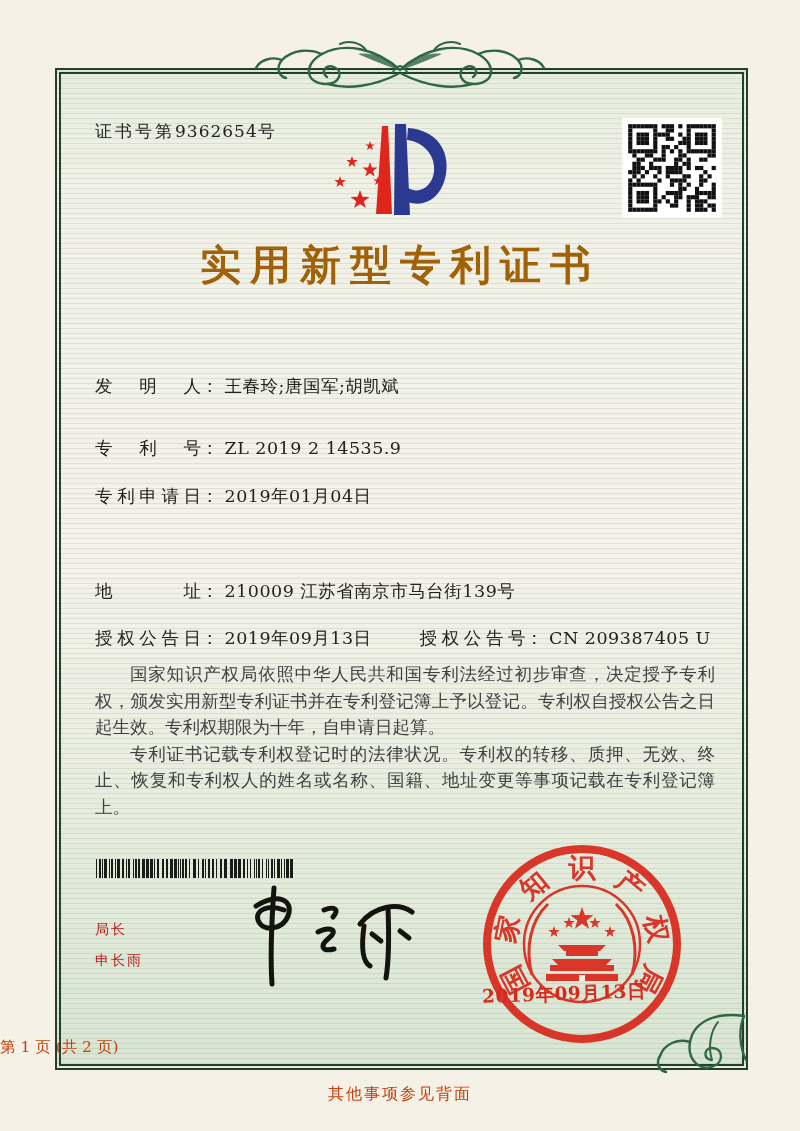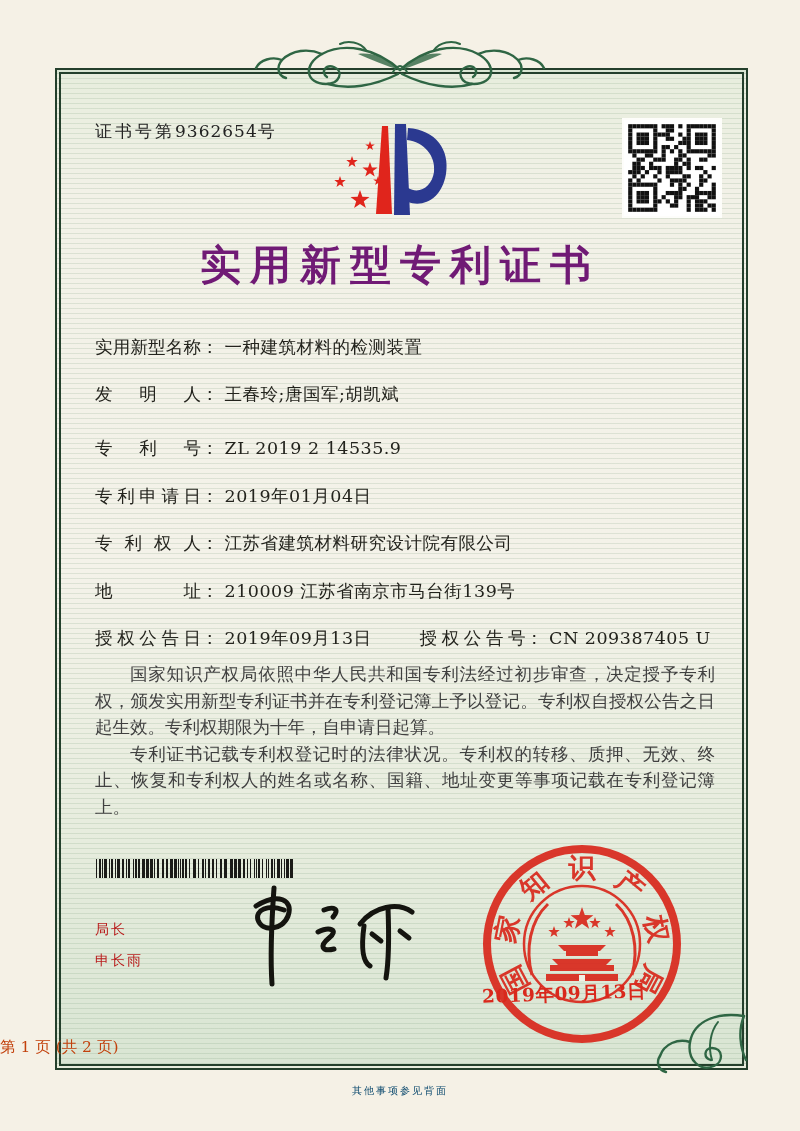--- a/index.html
+++ b/index.html
@@ -12,32 +12,32 @@
     position:absolute;left:55px;top:68px;right:52px;bottom:61px;
     border:6px double #24402c;
     background:
       repeating-linear-gradient(0deg, rgba(96,140,100,0.16) 0 1px, rgba(0,0,0,0) 1px 5px),
       linear-gradient(180deg,#e7eddd 0%,#f2f1e7 12%,#f4f2e9 50%,#e6ecdd 78%,#d9e5d3 100%);
   }
   .abs{position:absolute;}
   .cert-no{left:95px;top:120px;font-size:17px;letter-spacing:3px;color:#222;}
   .cert-no .num{letter-spacing:1px;}
   .title{left:0;right:0;top:238px;text-align:center;font-size:41px;font-weight:700;
-         letter-spacing:9px;color:#701a75;}
+         letter-spacing:9px;color:#a16207;}
   .row{left:95px;right:80px;font-size:17.5px;color:#23231d;white-space:nowrap;}
   .row .lbl{display:inline-block;width:106px;text-align:justify;text-align-last:justify;vertical-align:top;}
   .row .colon{display:inline-block;margin-right:6px;}
   .row .val{letter-spacing:0.5px;}
   .row .pair2{margin-left:48px;}
   .paras{left:95px;top:661px;width:620px;font-size:17.5px;line-height:26.5px;
          color:#404040;text-align:justify;}
   .paras p{margin:0;text-indent:2em;}
   .signer{left:95px;font-size:14px;color:#b91c1c;letter-spacing:2px;}
   .footer-page{left:0;right:0;top:1037px;font-size:15.5px;color:#c2410c;}
-  .back-note{left:0;right:0;top:1084px;text-align:center;font-size:10px;color:#0c4a6e;letter-spacing:2px;}
+  .back-note{left:0;right:0;top:1084px;text-align:center;font-size:16px;color:#c2410c;letter-spacing:2px;}
   .seal-date{left:482px;top:981px;font-size:18.5px;font-weight:700;color:#d9281c;
              letter-spacing:0.5px;transform:rotate(-2deg);z-index:6;}
   .seal-box{left:466px;top:828px;width:232px;height:232px;z-index:5;opacity:0.92;}
   .qr-box{left:622px;top:118px;width:96px;height:96px;background:#fdfdfa;padding:2px;}
   .logo-box{left:318px;top:118px;width:152px;height:118px;}
   .sig-box{left:212px;top:876px;width:225px;height:118px;}
   .bar-box{left:95px;top:858px;width:202px;height:22px;}
   .orn-top{left:248px;top:34px;width:304px;height:68px;}
   .orn-br{left:648px;top:1008px;width:102px;height:72px;}
 </style>
@@ -323,34 +323,28 @@
       <rect x="28" y="84" width="4" height="4" fill="#111"></rect>
       <rect x="60" y="84" width="4" height="4" fill="#111"></rect>
       <rect x="68" y="84" width="4" height="4" fill="#111"></rect>
       <rect x="72" y="84" width="4" height="4" fill="#111"></rect>
       <rect x="76" y="84" width="4" height="4" fill="#111"></rect>
       <rect x="84" y="84" width="4" height="4" fill="#111"></rect>
     </svg>
 
   <div class="abs title">实用新型专利证书</div>
 
-  <div class="abs row" style="top:335px">
-    <span class="lbl">实用新型名称</span><span class="colon">：</span><span class="val">一种建筑材料的检测装置</span>
-  </div>
-  <div class="abs row" style="top:382px">
+  <div class="abs row" style="top:374px">
     <span class="lbl">发明人</span><span class="colon">：</span><span class="val">王春玲;唐国军;胡凯斌</span>
   </div>
   <div class="abs row" style="top:436px">
     <span class="lbl">专利号</span><span class="colon">：</span><span class="val">ZL 2019 2 14535.9</span>
   </div>
   <div class="abs row" style="top:484px">
     <span class="lbl">专利申请日</span><span class="colon">：</span><span class="val">2019年01月04日</span>
-  </div>
-  <div class="abs row" style="top:531px">
-    <span class="lbl">专利权人</span><span class="colon">：</span><span class="val">江苏省建筑材料研究设计院有限公司</span>
   </div>
   <div class="abs row" style="top:579px">
     <span class="lbl">地址</span><span class="colon">：</span><span class="val">210009 江苏省南京市马台街139号</span>
   </div>
   <div class="abs row" style="top:626px">
     <span class="lbl">授权公告日</span><span class="colon">：</span><span class="val">2019年09月13日</span><span class="pair2"><span class="lbl">授权公告号</span><span class="colon">：</span><span class="val">CN 209387405 U</span></span>
   </div>
 
   <div class="abs paras">
     <p>国家知识产权局依照中华人民共和国专利法经过初步审查，决定授予专利权，颁发实用新型专利证书并在专利登记簿上予以登记。专利权自授权公告之日起生效。专利权期限为十年，自申请日起算。</p>

